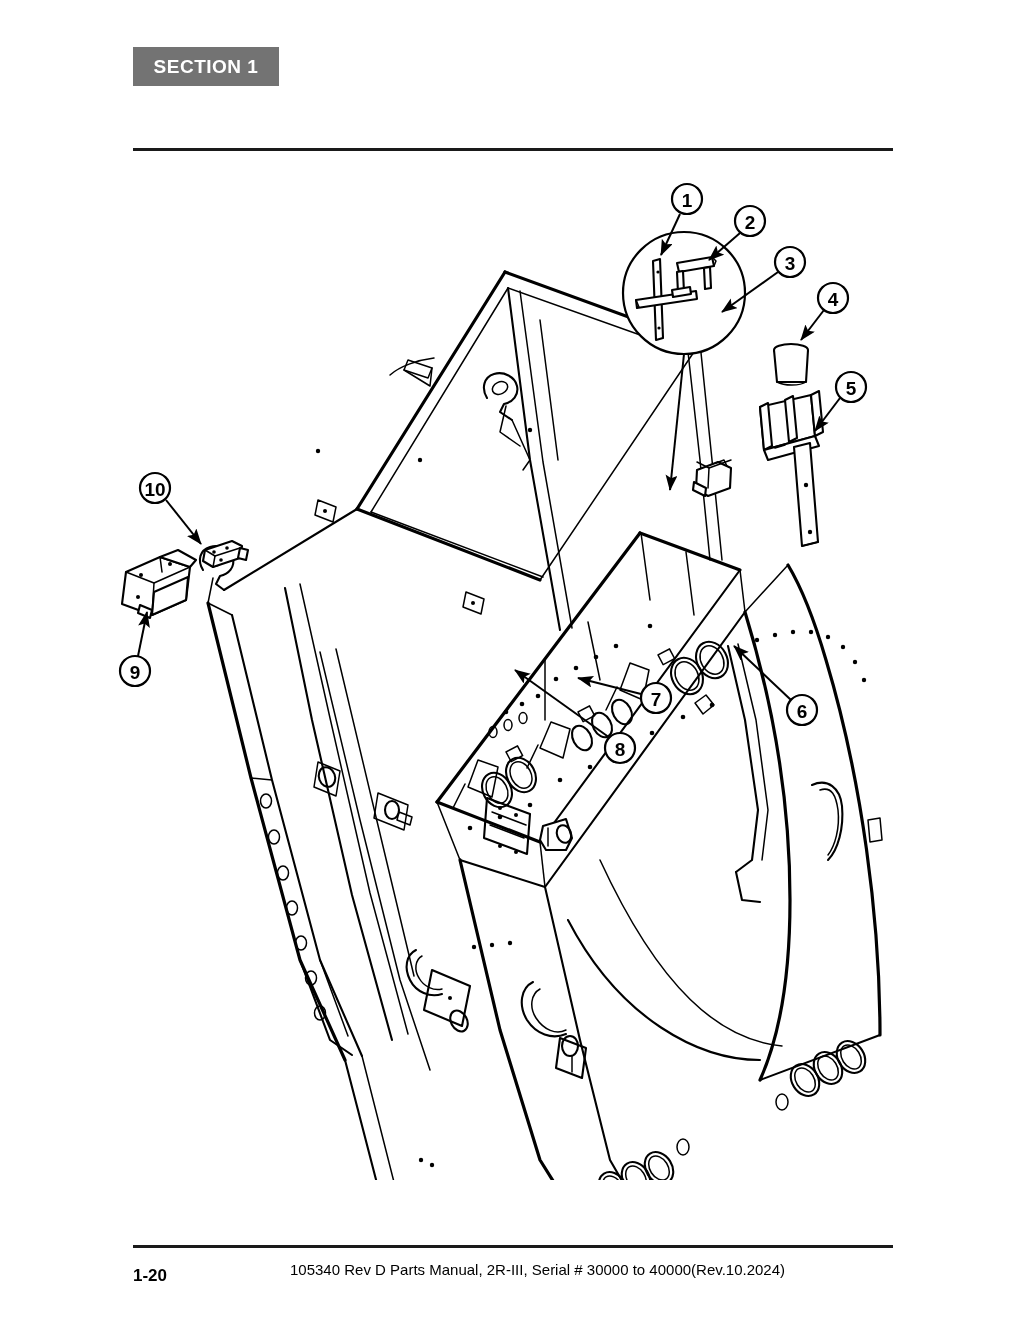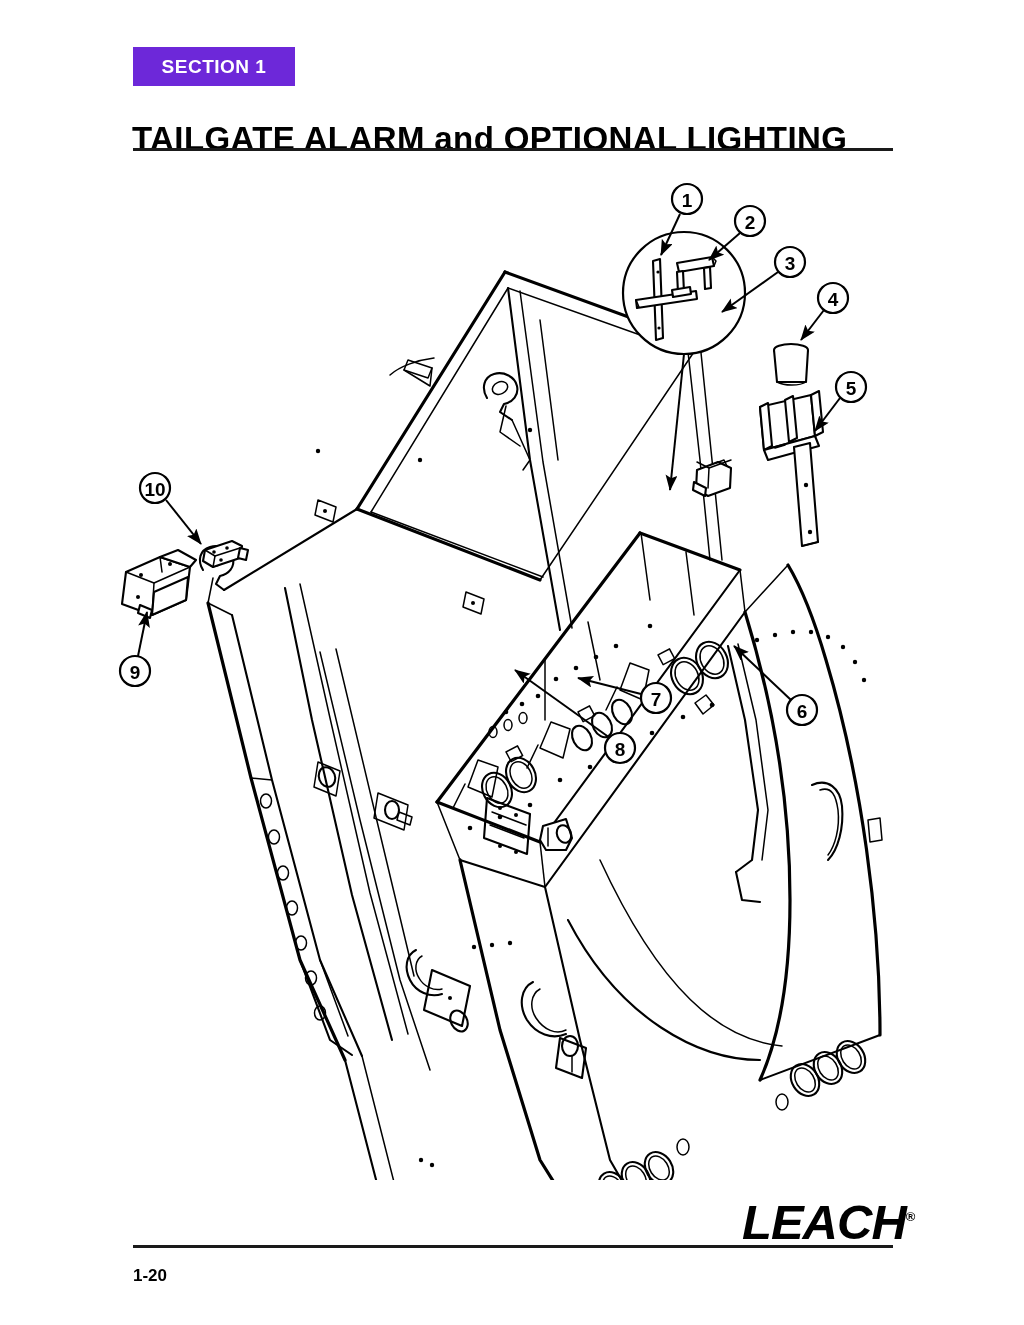--- a/index.html
+++ b/index.html
@@ -21,23 +21,23 @@
     position: absolute;
     inset: 0;
     background: #fff;
   }
 
   
   .section-badge {
     position: absolute;
     left: 133px;
     top: 47px;
-    width: 162px;
+    width: 146px;
     height: 39px;
-    background: #6d28d9;
+    background: #737373;
     color: #ffffff;
     display: flex;
     align-items: center;
     justify-content: center;
     font-weight: bold;
     font-size: 19px;
     letter-spacing: 0.5px;
   }
 
   .page-title {
@@ -119,21 +119,20 @@
     fill: #000;
   }
 </style>
 </head>
 <body>
 
 <div class="page">
 
   <div class="section-badge">SECTION 1</div>
 
-  <h1 class="page-title">TAILGATE ALARM and OPTIONAL LIGHTING</h1>
 
   <div class="header-rule"></div>
 
   <div class="figure">
     <svg width="1024" height="1020" viewBox="0 0 1024 1020">
       <defs>
         <marker id="arrowhead" markerWidth="9" markerHeight="9" refX="7.5" refY="3" orient="auto" markerUnits="strokeWidth">
           <path d="M0,0 L8,3 L0,6 L1.6,3 z" fill="#000"></path>
         </marker>
         <style>
@@ -515,22 +514,20 @@
         <g>
           <path class="lead" d="M166,340 L201,384" marker-end="url(#arrowhead)"></path>
           <circle class="bub" cx="155" cy="328" r="15"></circle>
           <text class="callout-num" x="155" y="329">10</text>
         </g>
 
       </g>
     </svg>
   </div>
 
-  <div class="brand-logo">
-    <span>LEACH</span><span class="reg">®</span>
-  </div>
 
   <div class="footer-rule"></div>
 
   <div class="page-number">1-20</div>
 
+  <div class="footer-text">105340 Rev D Parts Manual, 2R-III, Serial # 30000 to 40000(Rev.10.2024)</div>
 
 </div>
 
 </body></html>

